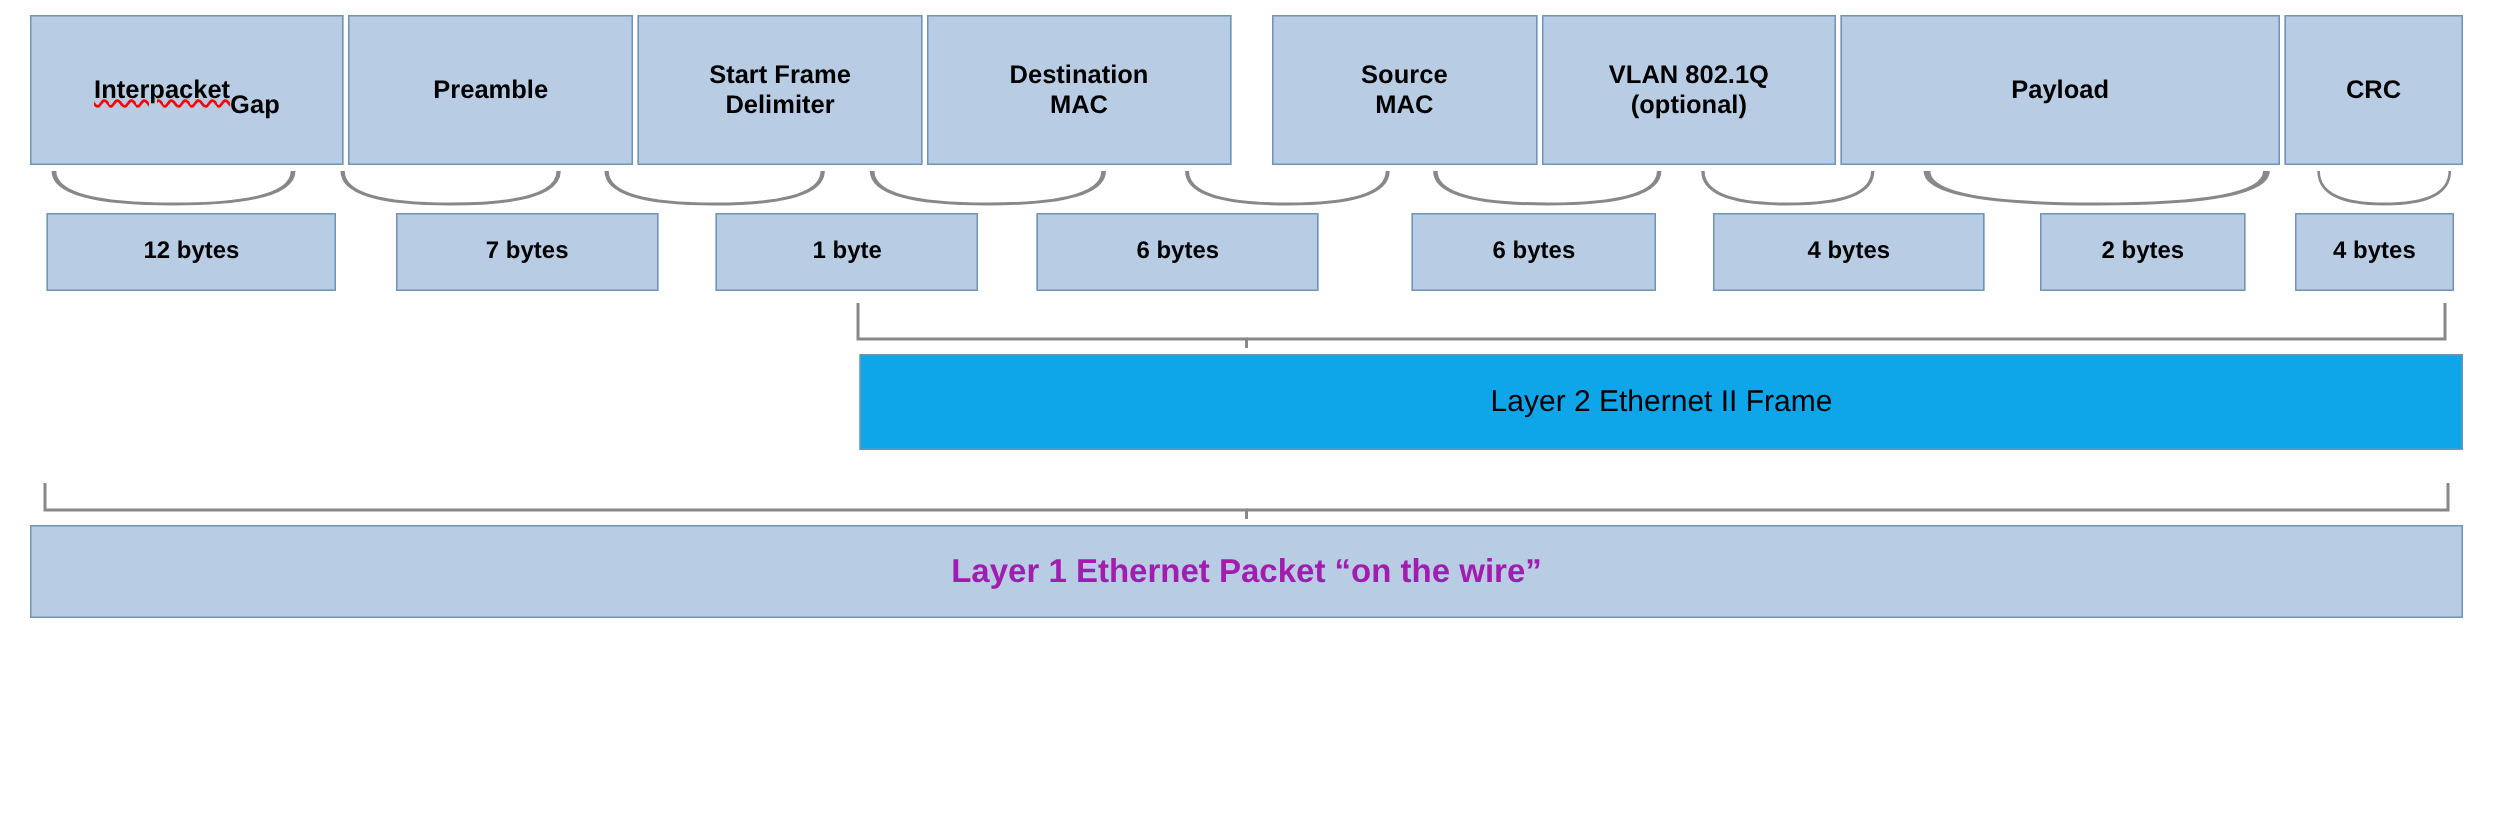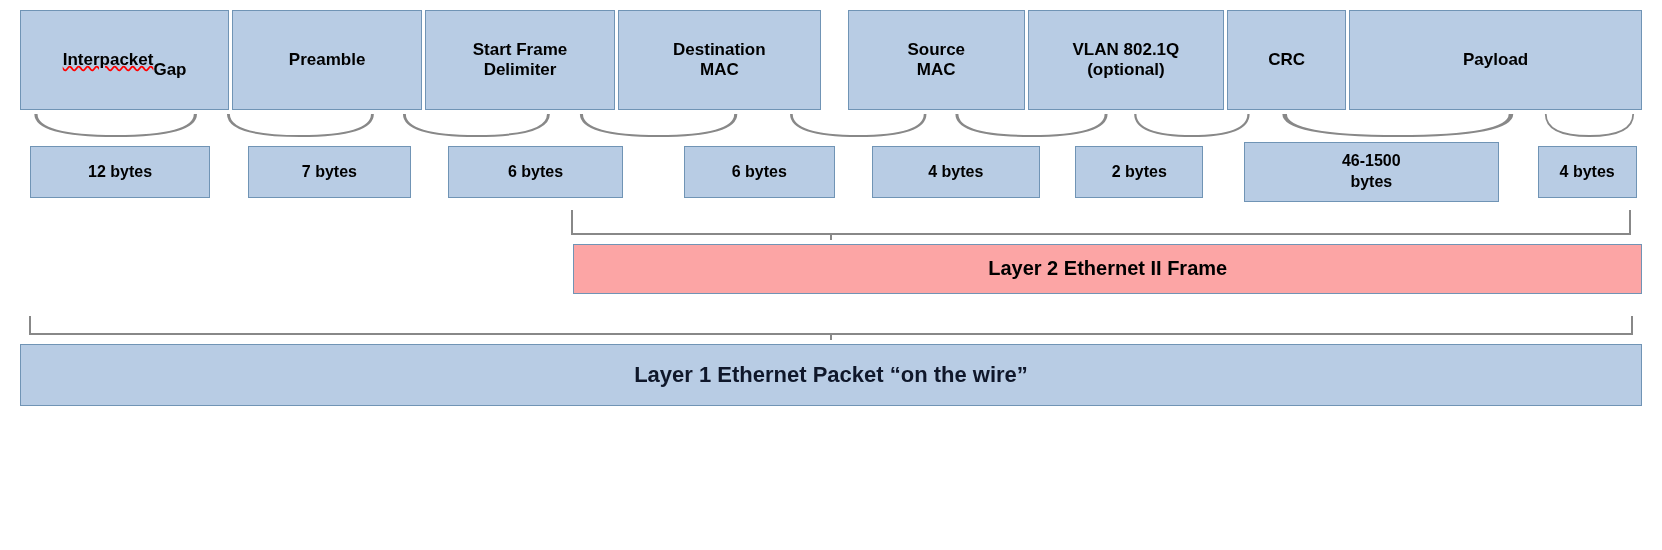--- a/index.html
+++ b/index.html
@@ -62,41 +62,41 @@
       min-height: 52px;
       display: flex;
       align-items: center;
       justify-content: center;
       line-height: 1.2;
       width: 90%;
     }
 
     
     .layer2-bar {
-      background: #fca5a5;
+      background: #0ea5e9;
       border: 1px solid #7094b5;
       display: flex;
       align-items: center;
       justify-content: center;
       font-size: 20px;
-      font-weight: bold;
+      font-weight: normal;
       color: #000;
-      height: 50px;
+      height: 64px;
       margin-bottom: 6px;
     }
 
     .layer1-bar {
       background: #b8cce4;
       border: 1px solid #7094b5;
       display: flex;
       align-items: center;
       justify-content: center;
       font-size: 22px;
       font-weight: bold;
-      color: #0f172a;
+      color: #a21caf;
       height: 62px;
       width: 100%;
     }
 
     .layer2-section {
       display: flex;
       flex-direction: column;
       margin-bottom: 6px;
     }
 
@@ -132,22 +132,22 @@
 
   <div class="row" style="gap:3px;">
     <div class="header-cell fw-interpacket">
       <span style="text-decoration: underline wavy red;">Interpacket</span><br>Gap
     </div>
     <div class="header-cell fw-preamble">Preamble</div>
     <div class="header-cell fw-start-frame">Start Frame<br>Delimiter</div>
     <div class="header-cell fw-dest-mac">Destination<br>MAC</div>
     <div class="header-cell fw-source-mac">Source<br>MAC</div>
     <div class="header-cell fw-vlan">VLAN 802.1Q<br>(optional)</div>
+    <div class="header-cell fw-payload">Payload</div>
     <div class="header-cell fw-crc">CRC</div>
-    <div class="header-cell fw-payload">Payload</div>
   </div>
 
   <div class="row" style="height:30px; gap:3px; align-items:flex-end;">
     <div class="fw-interpacket" style="display:flex;align-items:flex-end;justify-content:center;">
       <svg width="100%" height="28" viewBox="0 0 120 28" preserveAspectRatio="none">
         <path d="M10,2 Q10,24 60,24 Q110,24 110,2" fill="none" stroke="#888" stroke-width="2"></path>
       </svg>
     </div>
     <div class="fw-preamble" style="display:flex;align-items:flex-end;justify-content:center;">
       <svg width="100%" height="28" viewBox="0 0 120 28" preserveAspectRatio="none">
@@ -191,34 +191,34 @@
     </div>
   </div>
 
   <div class="row bytes-row" style="gap:19px; margin-top:2px; margin-bottom:4px;">
     <div class="bytes-cell fw-interpacket">
       <div class="bytes-box">12 bytes</div>
     </div>
     <div class="bytes-cell fw-preamble">
       <div class="bytes-box">7 bytes</div>
     </div>
+    <div class="bytes-cell fw-start-frame">
+      <div class="bytes-box">1 byte</div>
+    </div>
     <div class="bytes-cell fw-dest-mac">
       <div class="bytes-box">6 bytes</div>
     </div>
     <div class="bytes-cell fw-source-mac">
       <div class="bytes-box">6 bytes</div>
     </div>
     <div class="bytes-cell fw-vlan">
       <div class="bytes-box">4 bytes</div>
     </div>
     <div class="bytes-cell fw-type">
       <div class="bytes-box">2 bytes</div>
-    </div>
-    <div class="bytes-cell fw-payload">
-      <div class="bytes-box" style="line-height:1.3;">46-1500<br>bytes</div>
     </div>
     <div class="bytes-cell fw-crc">
       <div class="bytes-box">4 bytes</div>
     </div>
   </div>
 
   <div style="width:100%; height:34px; position:relative; margin-bottom:4px;">
     <svg width="100%" height="34" viewBox="0 0 1622 34" preserveAspectRatio="none">
 
       <path d="M552,4 L552,28 L811,28 L811,34" fill="none" stroke="#888" stroke-width="2"></path>

